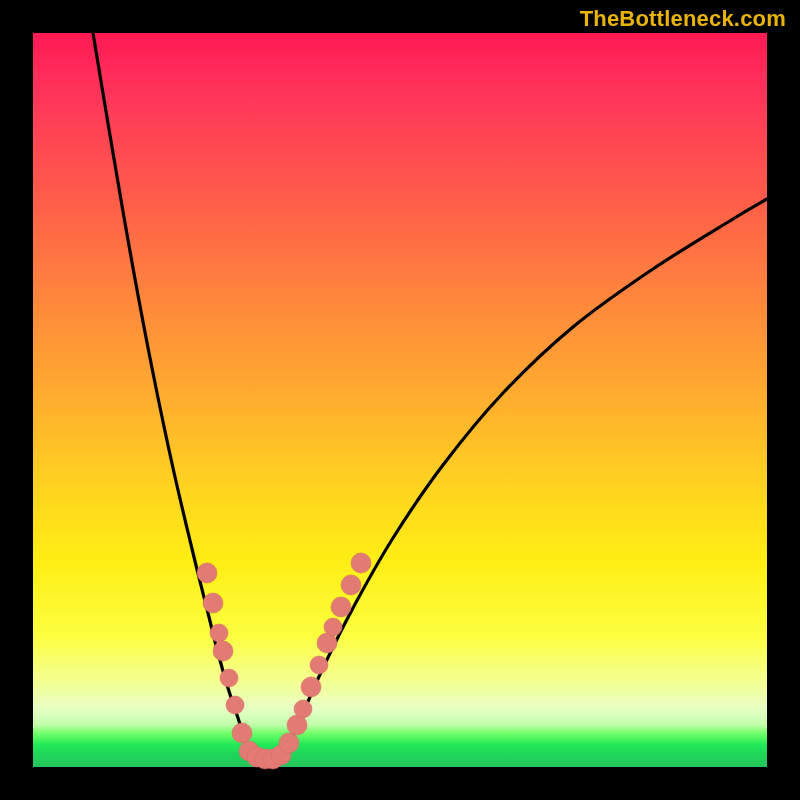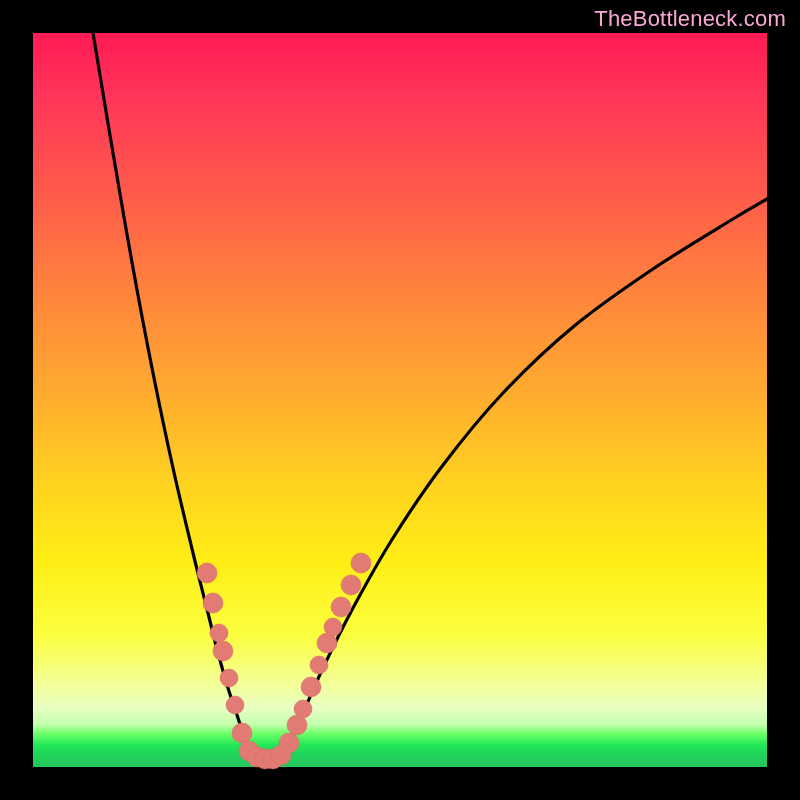--- a/index.html
+++ b/index.html
@@ -42,24 +42,25 @@
       #6cff66 95.5%,
       #22e858 97%,
       #1fd659 98.2%,
       #25c55c 100%
     );
   }
   .watermark {
     position: absolute;
     top: 6px;
     right: 14px;
-    color: #f9a8d4;
+    color: #eab308;
     font-size: 22px;
     letter-spacing: 0.2px;
     user-select: none;
+    font-weight: bold;
   }
   svg.curve {
     position: absolute;
     left: 0;
     top: 0;
     width: 734px;
     height: 734px;
     overflow: visible;
   }
 </style>

